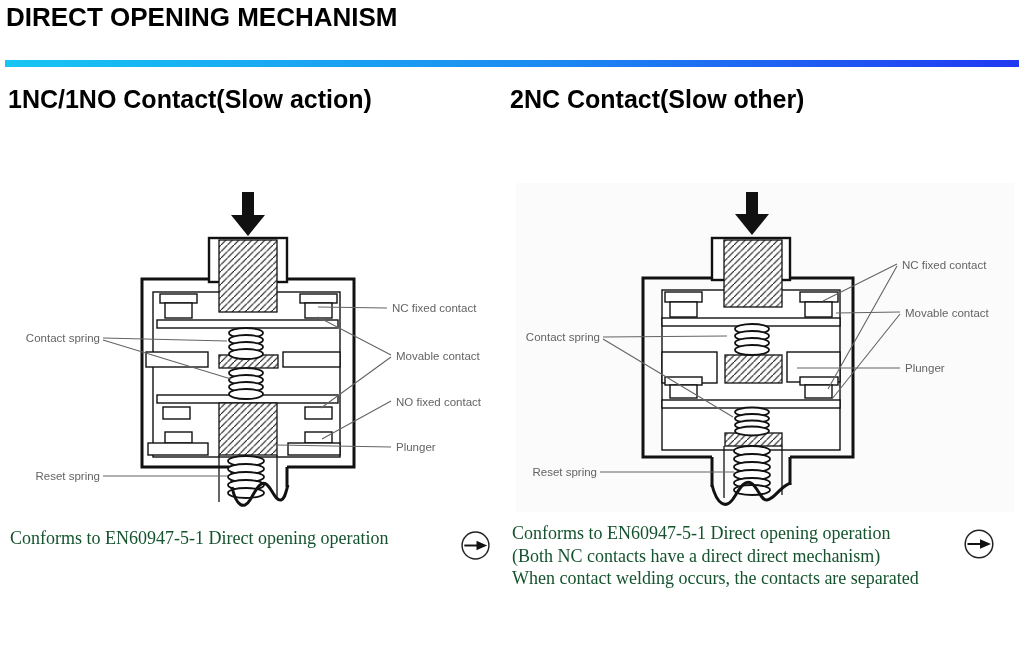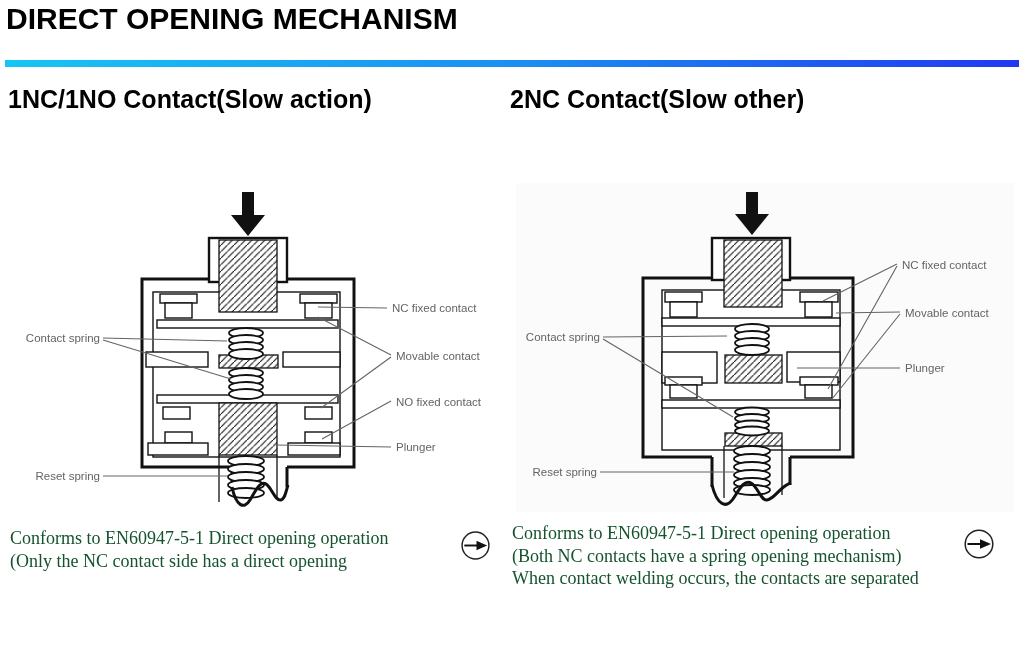--- a/index.html
+++ b/index.html
@@ -2,21 +2,21 @@
 <html style="--label-gray: #646464;"><head>
 <meta charset="utf-8">
 <style>
   html, body { margin:0; padding:0; background:#ffffff; }
   .page {
     position:relative; width:1025px; height:661px; background:#ffffff;
     font-family:"Liberation Sans", sans-serif; overflow:hidden;
   }
   .title {
     position:absolute; left:6px; top:2px; margin:0;
-    font-size:30px; font-weight:800; letter-spacing:0px; color:#000;
+    font-size:26px; font-weight:800; letter-spacing:0px; color:#000;
     font-family:"Liberation Sans", sans-serif; white-space:nowrap;
   }
   .rule {
     position:absolute; left:5px; top:60px; width:1014px; height:7px;
     background:linear-gradient(90deg,#17c5f3 0%, #1b8df2 52%, #2138f2 100%);
   }
   .sec-h {
     position:absolute; top:85px; margin:0; font-size:25px; font-weight:700;
     color:#000; white-space:nowrap;
   }
@@ -236,26 +236,25 @@
 
     <text class="dlabel" text-anchor="end" x="100" y="161">Contact spring</text>
     <text class="dlabel" text-anchor="end" x="97" y="296">Reset spring</text>
     <text class="dlabel" x="402" y="89">NC fixed contact</text>
     <text class="dlabel" x="405" y="137">Movable contact</text>
     <text class="dlabel" x="405" y="192">Plunger</text>
   </svg>
 
   <div class="desc desc-left">
     <div>Conforms to EN60947-5-1 Direct opening operation</div>
-    <div>(Only the NC contact side has a direct opening</div>
   </div>
 
   <div class="desc desc-right">
     <div>Conforms to EN60947-5-1 Direct opening operation</div>
-    <div>(Both NC contacts have a spring opening mechanism)</div>
+    <div>(Both NC contacts have a direct direct mechanism)</div>
     <div>When contact welding occurs, the contacts are separated</div>
   </div>
 
   <svg class="doa doa-left" width="35" height="35" viewBox="0 0 36 36" xmlns="http://www.w3.org/2000/svg">
     <circle cx="18" cy="18" r="13.8" fill="#fff" stroke="#222" stroke-width="1.5"></circle>
     <line x1="6.5" y1="18" x2="20" y2="18" stroke="#111" stroke-width="2"></line>
     <polygon points="19,13.2 19,22.8 30,18" fill="#111"></polygon>
   </svg>
 
   <svg class="doa doa-right" width="36" height="36" viewBox="0 0 36 36" xmlns="http://www.w3.org/2000/svg">

